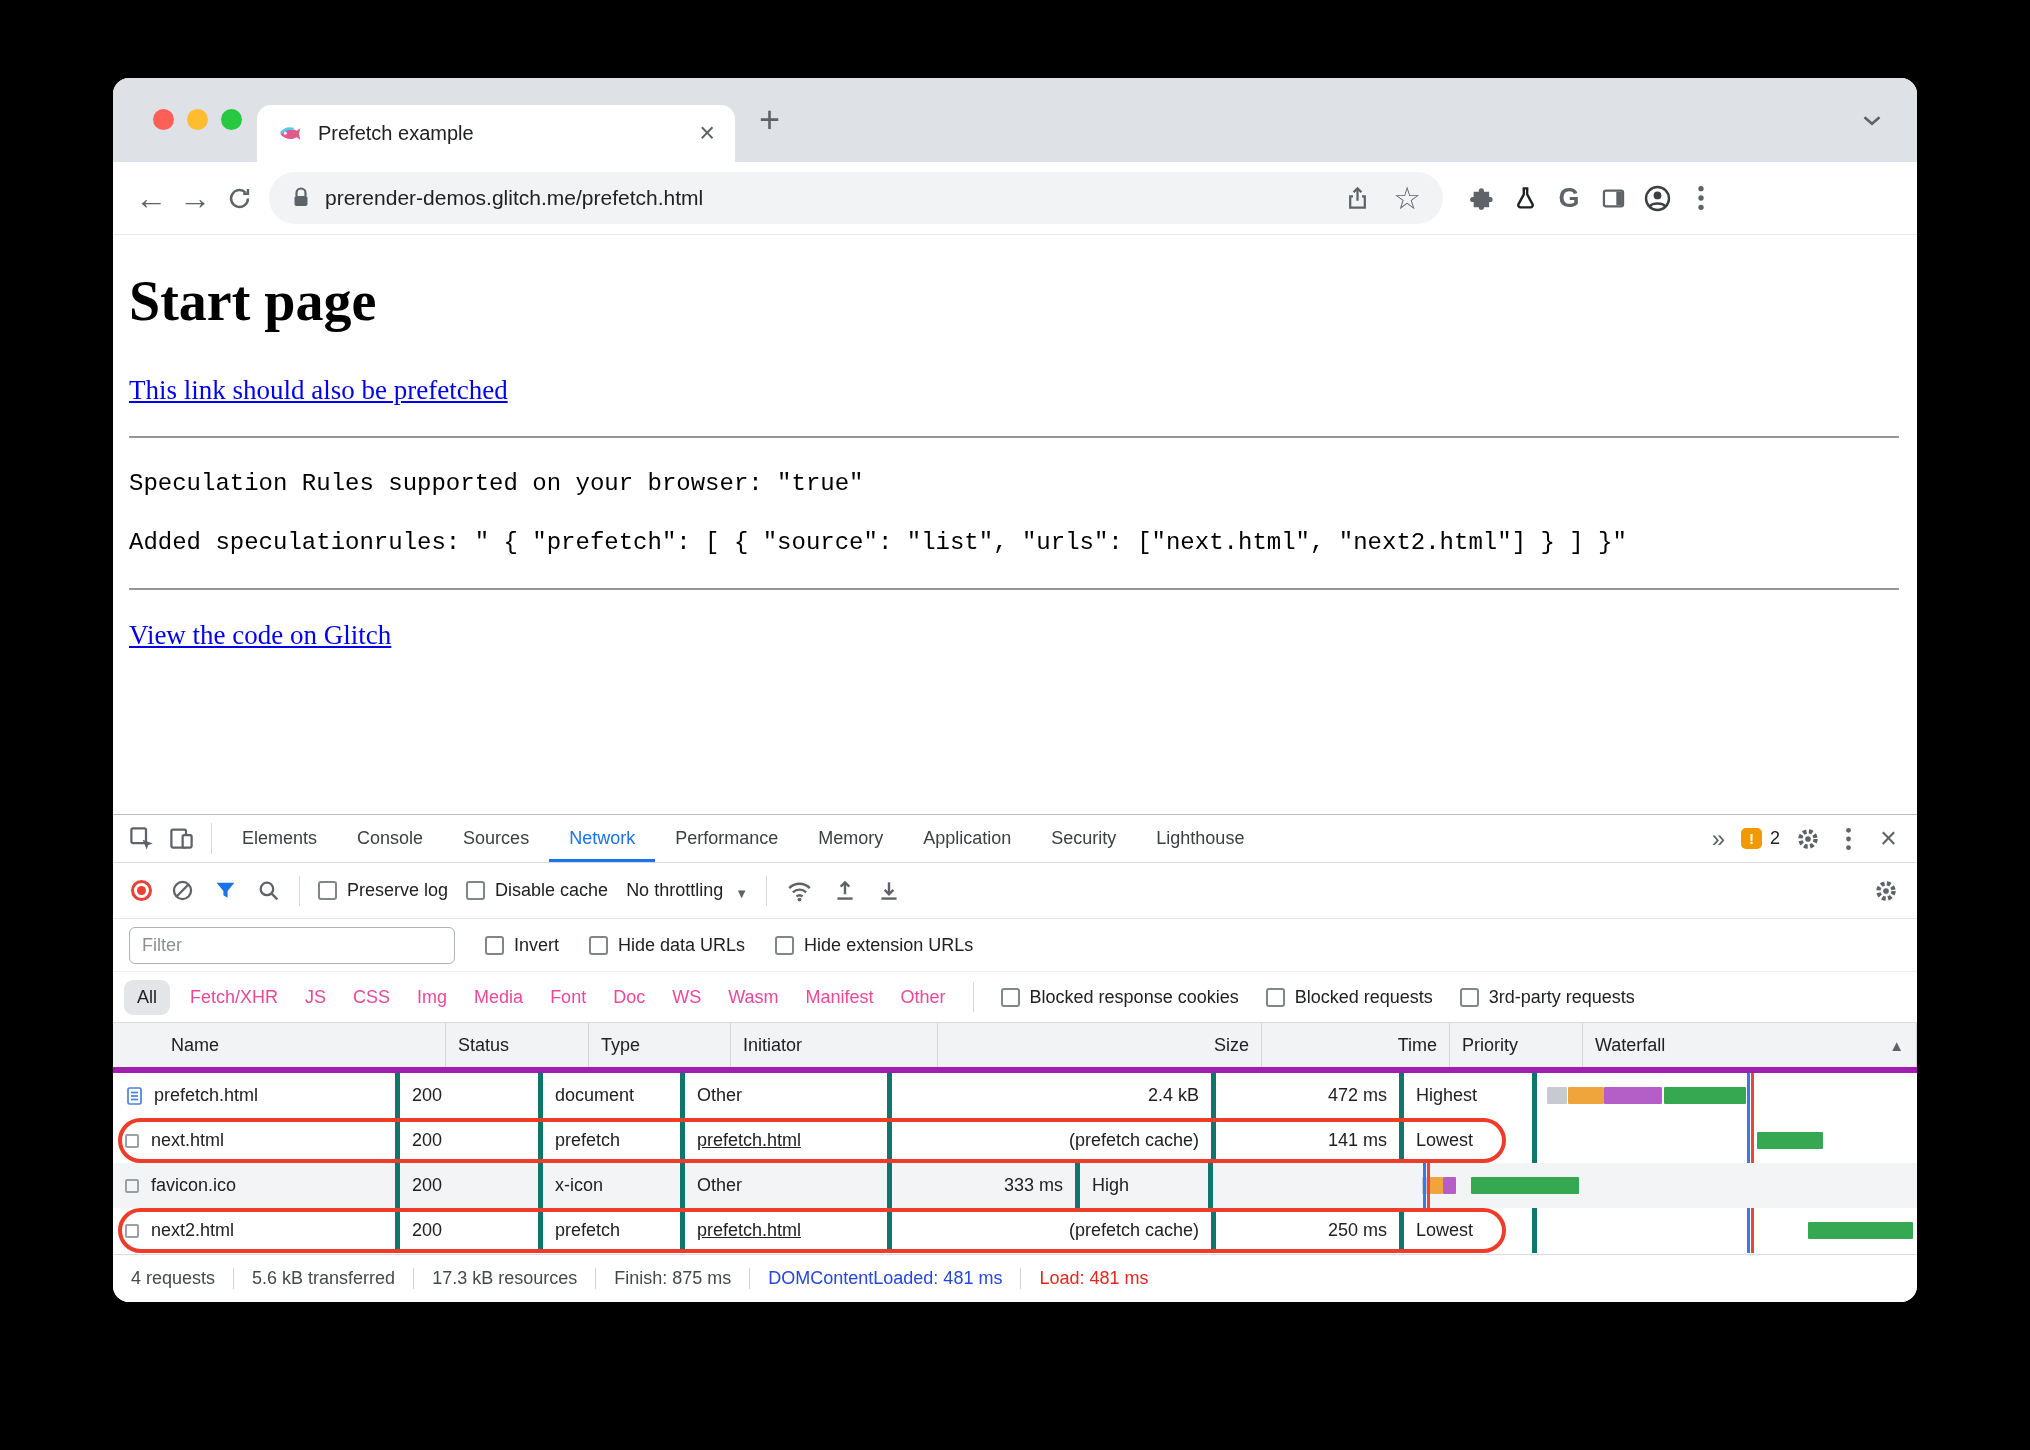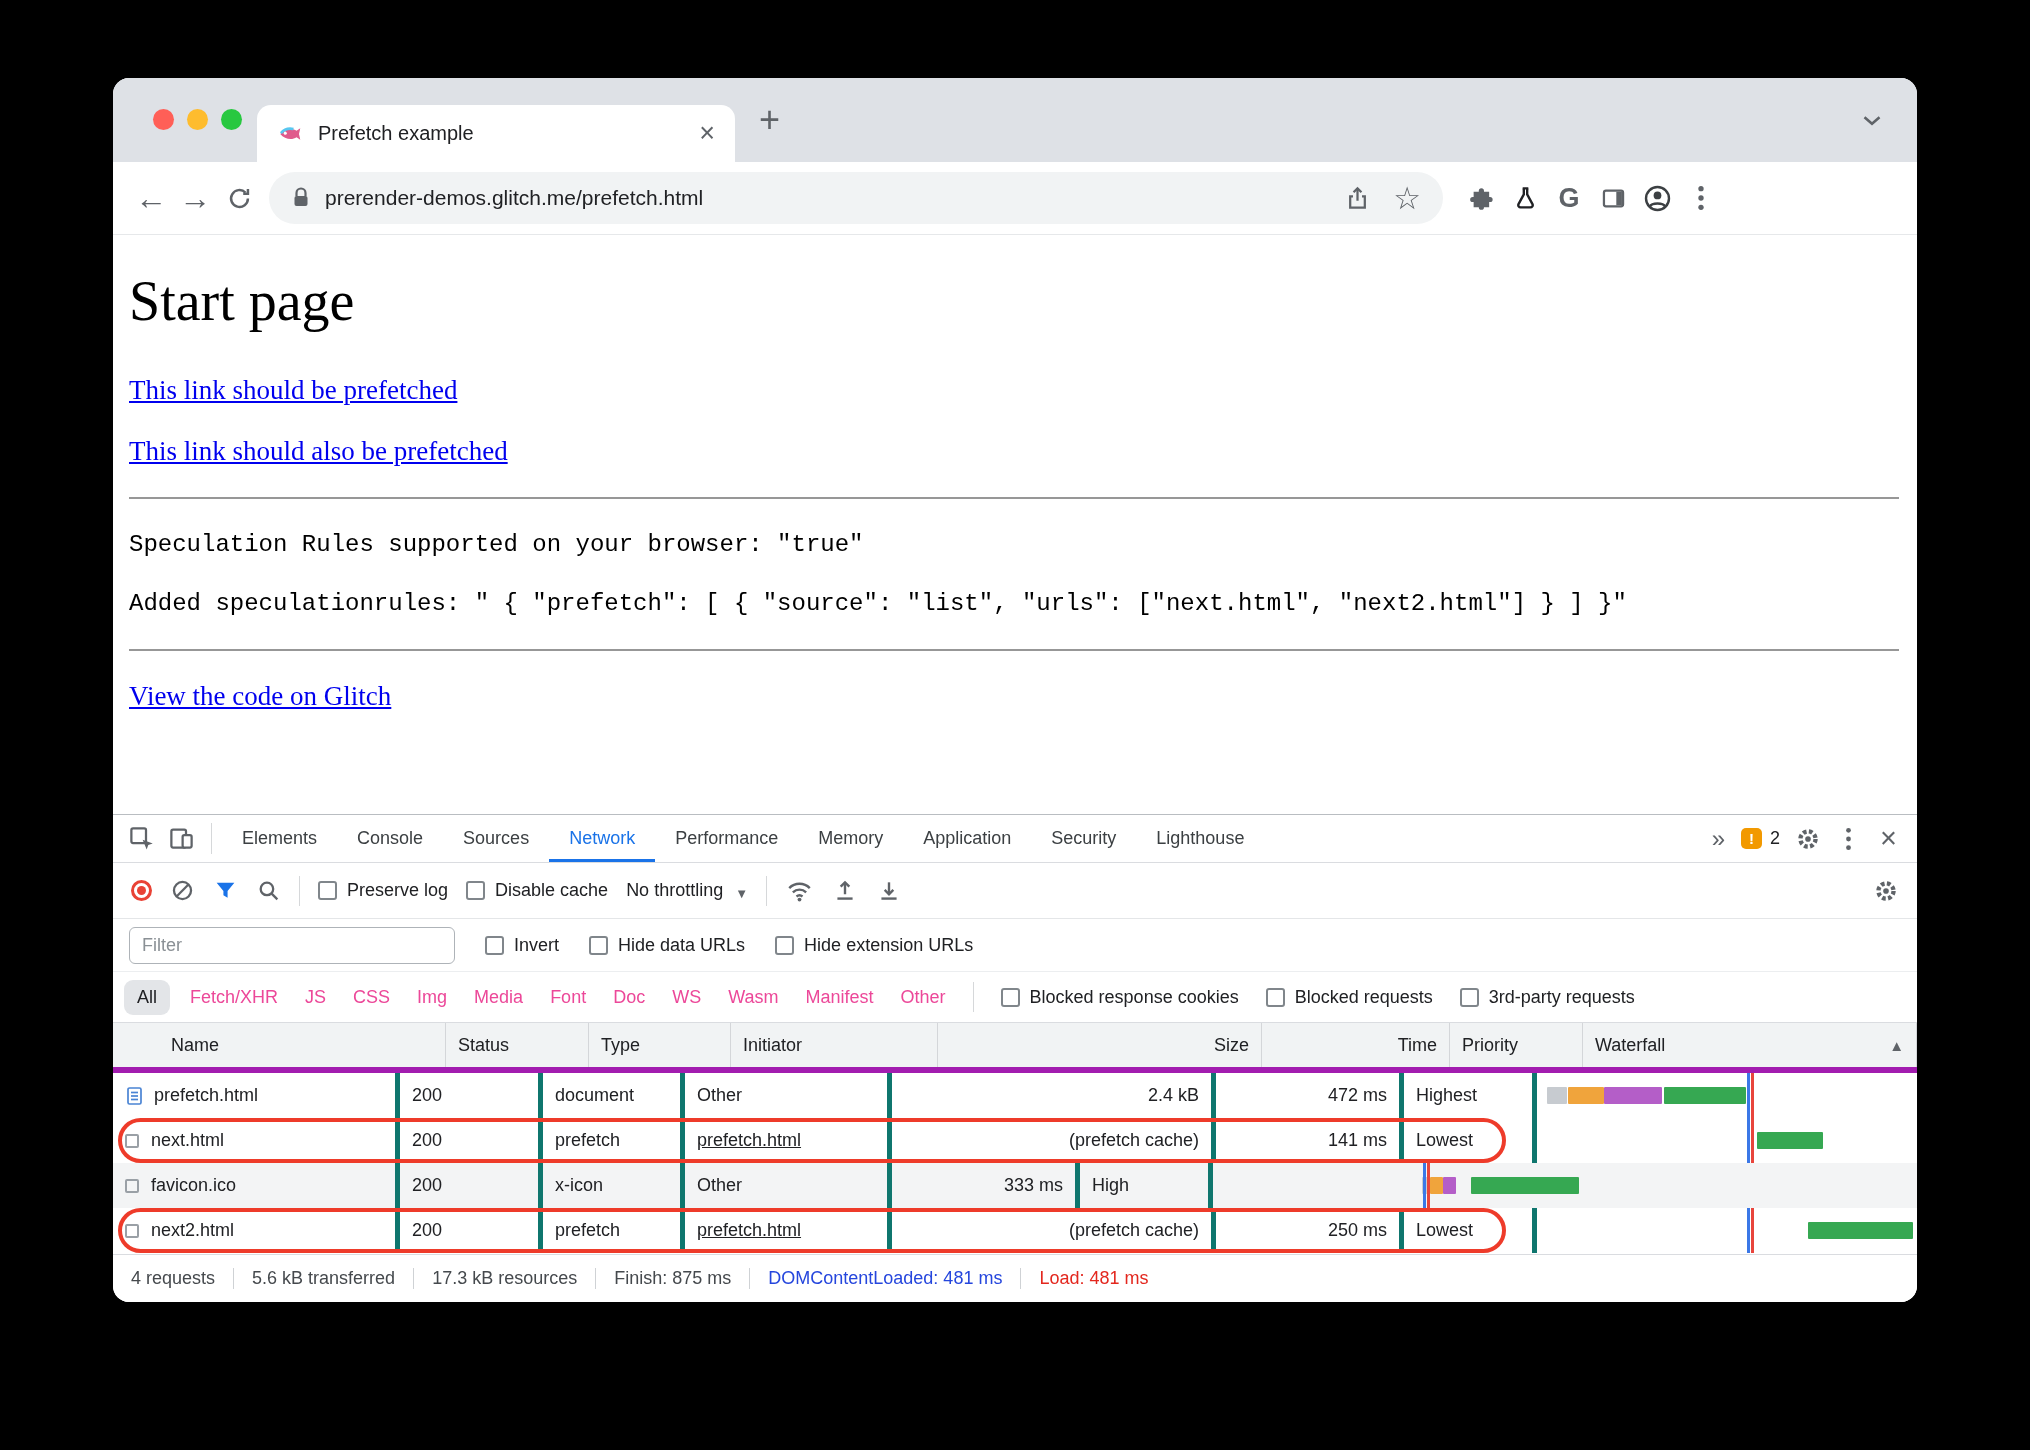--- a/index.html
+++ b/index.html
@@ -28,21 +28,21 @@
   .omnibox{width:1174px;height:52px;background:#f1f3f4;border-radius:26px;display:flex;
            align-items:center;padding:0 22px;box-sizing:border-box;margin-left:8px;gap:14px;}
   .url{font-size:21px;color:#202124;flex:1;white-space:nowrap;overflow:hidden;}
   .ext-icons{display:flex;align-items:center;margin-left:16px;}
   .gletter{font-size:27px;font-weight:bold;color:#5f6368;}
   .star{font-size:31px;color:#5f6368;}
 
   
   .content{flex:1;background:#fff;padding:2px 18px 0 16px;font-family:"Liberation Serif",serif;
            color:#000;overflow:hidden;}
-  .content h1{font-size:56px;font-weight:400;margin:32px 0 42px;}
+  .content h1{font-size:56px;font-weight:700;margin:32px 0 42px;}
   .plink{font-size:27px;margin:30px 0;}
   .content a{color:#0000ee;text-decoration:underline;}
   .content hr{border:0;border-top:2px solid #979797;margin:24px 0;}
   .mono{font-family:"Liberation Mono","DejaVu Sans Mono",monospace;font-size:24px;margin:32px 0;
         white-space:pre;}
 
   
   .devtools{flex:0 0 487px;border-top:1px solid #b9bdc1;display:flex;flex-direction:column;
             background:#fff;color:#202124;font-size:18px;}
   .dt-tabs{flex:0 0 47px;display:flex;align-items:stretch;border-bottom:1px solid #dadce0;padding:0 8px;}
@@ -205,21 +205,20 @@
             <circle cx="3" cy="4" r="2.3"></circle>
             <circle cx="3" cy="12" r="2.3"></circle>
             <circle cx="3" cy="20" r="2.3"></circle>
           </svg>
       </span>
     </div>
   </div>
 
   <div class="content">
     <h1>Start page</h1>
-    <p class="plink"><a href="#">This link should be prefetched</a></p>
     <p class="plink"><a href="#">This link should also be prefetched</a></p>
     <hr>
     <p class="mono">Speculation Rules supported on your browser: "true"</p>
     <p class="mono">Added speculationrules: " { "prefetch": [ { "source": "list", "urls": ["next.html", "next2.html"] } ] }"</p>
     <hr>
     <p class="plink"><a href="#">View the code on Glitch</a></p>
   </div>
 
   <div class="devtools">
 

